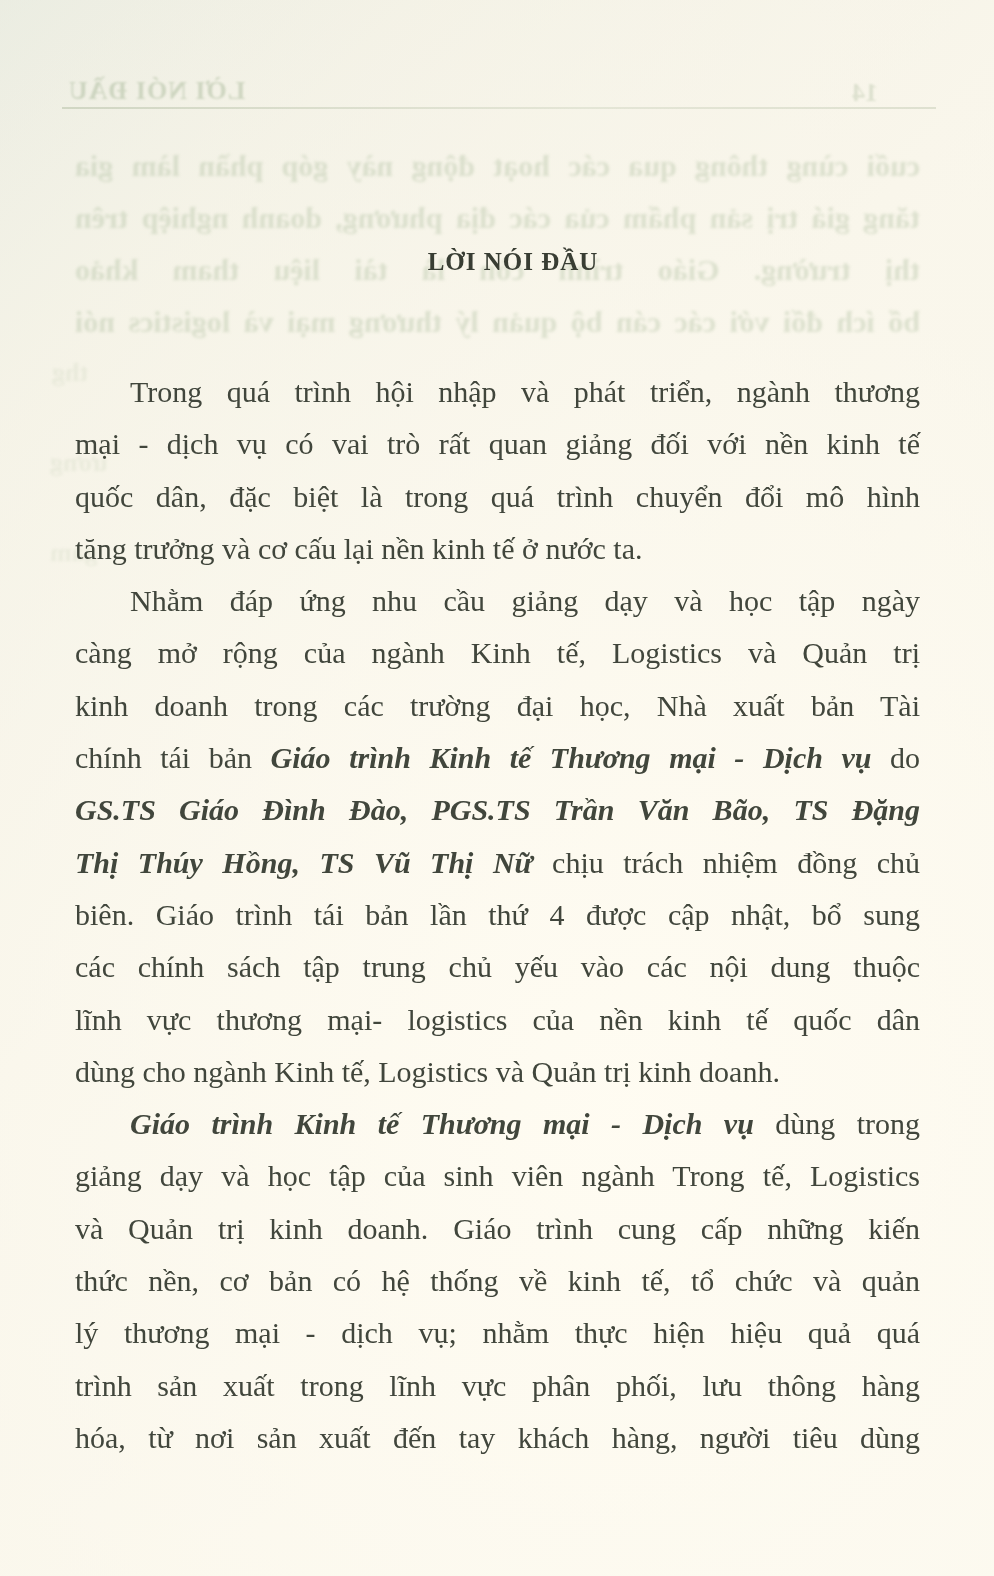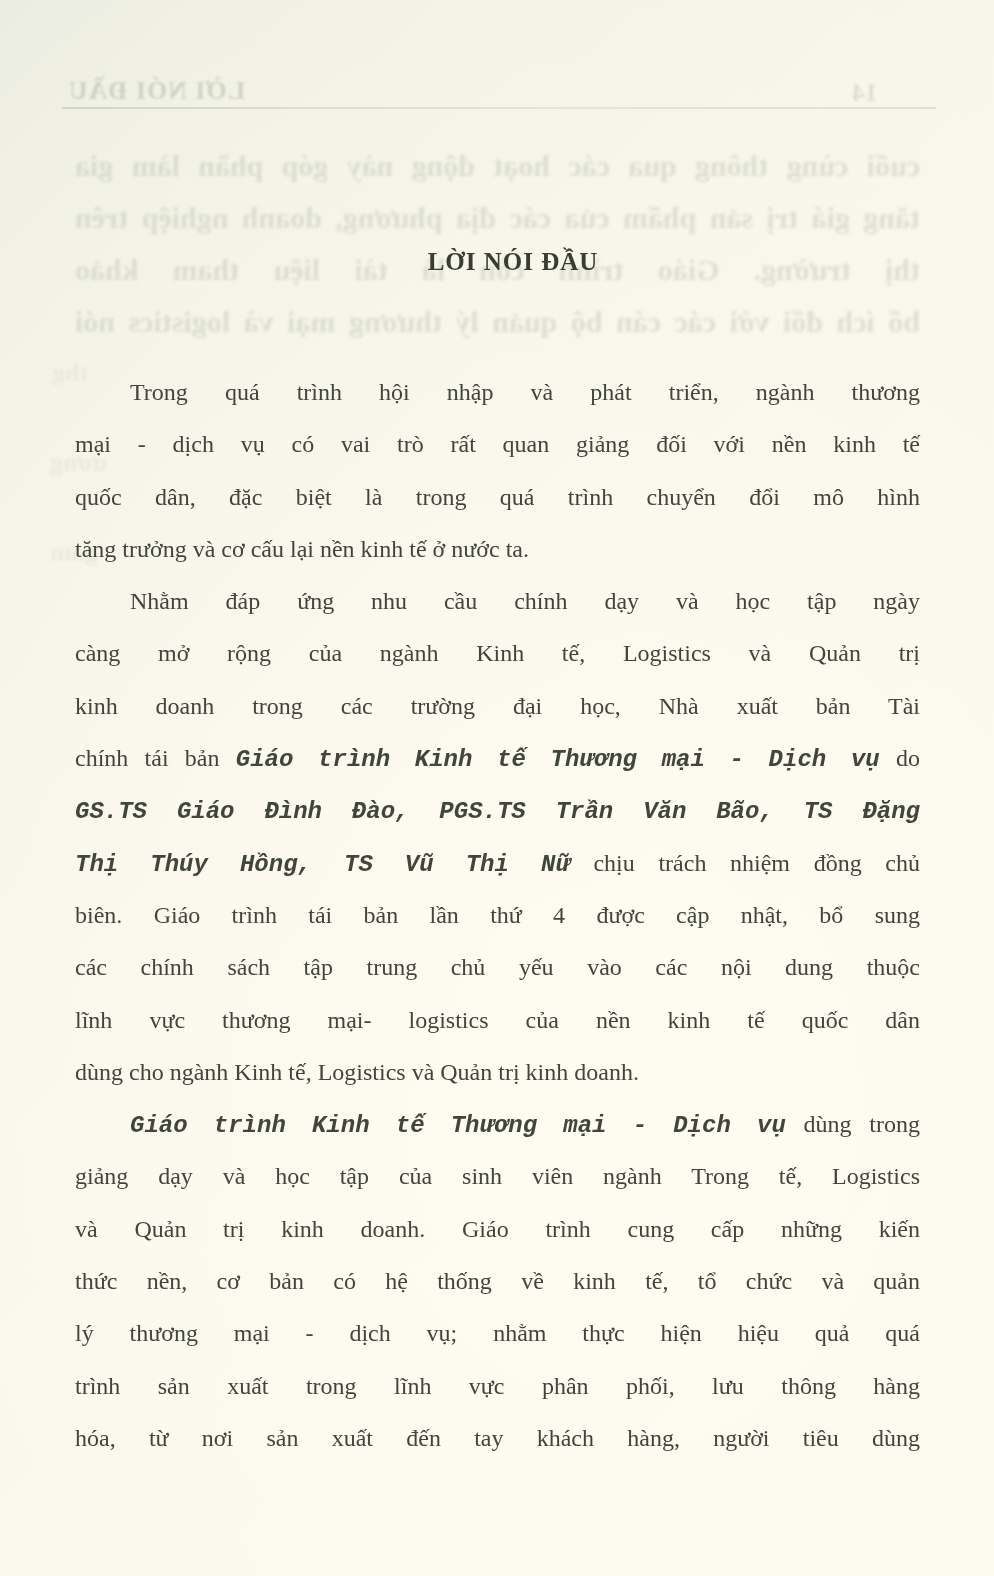--- a/index.html
+++ b/index.html
@@ -90,29 +90,29 @@
   
   .body-text {
     position: absolute;
     top: 366px; left: 75px;
     width: 845px;
     z-index: 2;
   }
   .line {
     height: 52.3px;
     line-height: 52.3px;
-    font-size: 24px;
+    font-size: 30px;
     text-align: justify;
     text-align-last: justify;
     white-space: nowrap;
     color: #41463c;
   }
   .line.indent { text-indent: 55px; }
   .line.last { text-align-last: left; }
-  .bi { font-weight: bold; font-style: italic; font-family: Liberation Mono, monospace; }
+  .bi { font-weight: bold; font-style: italic; }
   .i  { }
 </style>
 </head>
 <body>
 
 <div class="page">
 
   <div class="bleed bleed-header-title">LỜI NÓI ĐẦU</div>
 
   <div class="bleed bleed-page-number">14</div>
@@ -126,21 +126,21 @@
       <div class="bleed-line">bổ ích đối với các cán bộ quản lý thương mại và logistics nói</div>
     </div>
 
   <h1 class="title">LỜI NÓI ĐẦU</h1>
 
   <div class="body-text" id="body-text">
       <div class="line indent"><span>Trong quá trình hội nhập và phát triển, ngành thương</span></div>
       <div class="line"><span>mại - dịch vụ có vai trò rất quan giảng đối với nền kinh tế</span></div>
       <div class="line"><span>quốc dân, đặc biệt là trong quá trình chuyển đổi mô hình</span></div>
       <div class="line last"><span>tăng trưởng và cơ cấu lại nền kinh tế ở nước ta.</span></div>
-      <div class="line indent"><span>Nhằm đáp ứng nhu cầu chính dạy và học tập ngày</span></div>
+      <div class="line indent"><span>Nhằm đáp ứng nhu cầu giảng dạy và học tập ngày</span></div>
       <div class="line"><span>càng mở rộng của ngành Kinh tế, Logistics và Quản trị</span></div>
       <div class="line"><span>kinh doanh trong các trường đại học, Nhà xuất bản Tài</span></div>
       <div class="line"><span>chính tái bản </span><span class="bi">Giáo trình Kinh tế Thương mại - Dịch vụ</span><span> do</span></div>
       <div class="line"><span class="bi">GS.TS Giáo Đình Đào, PGS.TS Trần Văn Bão, TS Đặng</span></div>
       <div class="line"><span class="bi">Thị Thúy Hồng, TS Vũ Thị Nữ</span><span> chịu trách nhiệm đồng chủ</span></div>
       <div class="line"><span>biên. Giáo trình tái bản lần thứ 4 được cập nhật, bổ sung</span></div>
       <div class="line"><span>các chính sách tập trung chủ yếu vào các nội dung thuộc</span></div>
       <div class="line"><span>lĩnh vực thương mại- logistics của nền kinh tế quốc dân</span></div>
       <div class="line last"><span>dùng cho </span><span class="i">ngành Kinh tế, Logistics và Quản trị kinh doanh.</span></div>
       <div class="line indent"><span class="bi">Giáo trình Kinh tế Thương mại - Dịch vụ</span><span> dùng trong</span></div>

